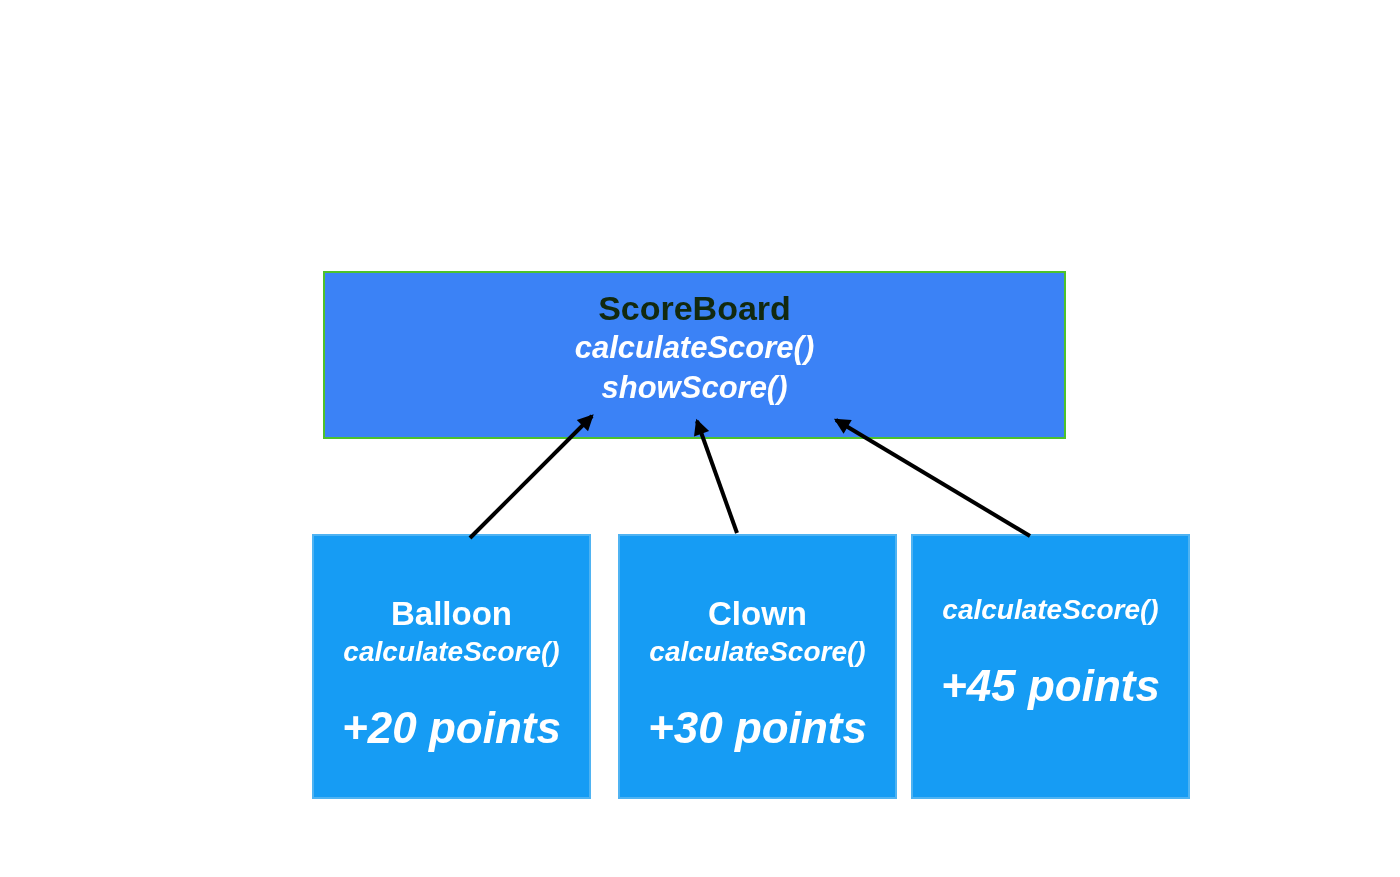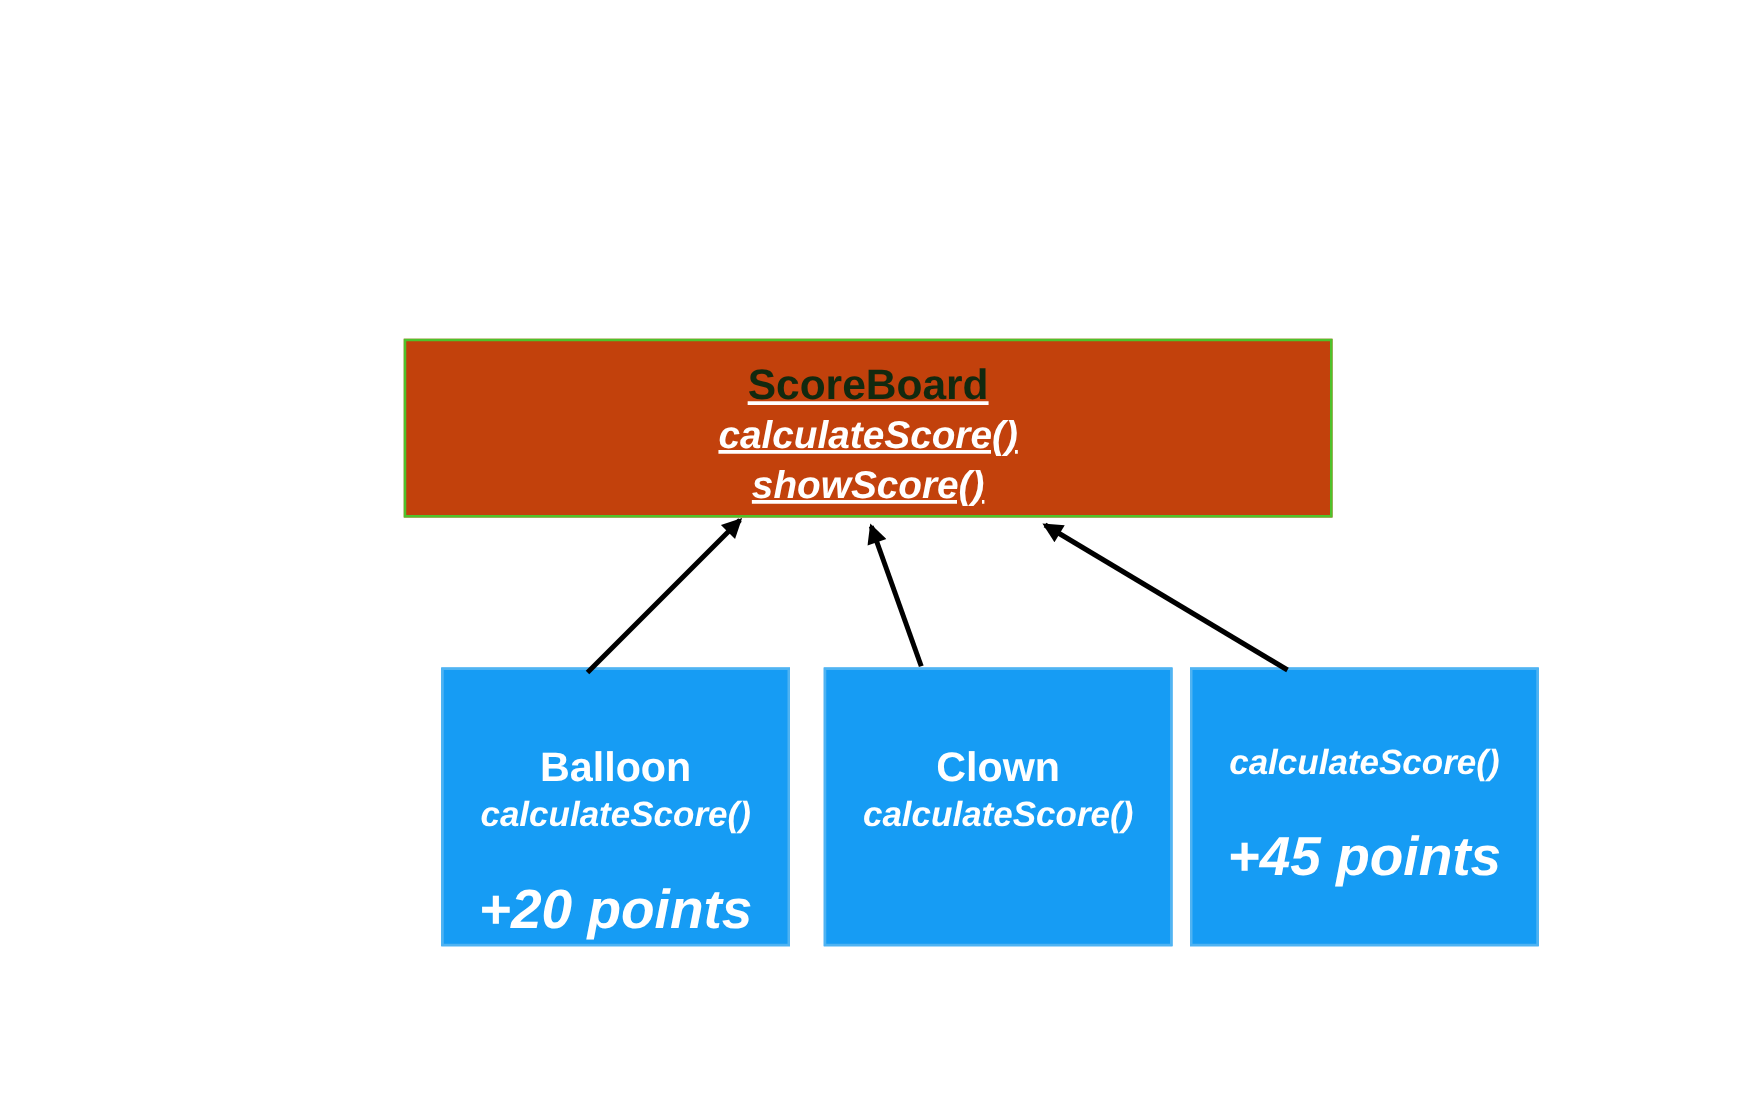--- a/index.html
+++ b/index.html
@@ -30,47 +30,45 @@
   .box {
     position: absolute;
     box-sizing: border-box;
     text-align: center;
     color: #FFFFFF;
   }
   .scoreboard-box {
     left: 323px;
     top: 271px;
     width: 743px;
-    height: 143px;
-    background: #c2410c;
+    height: 168px;
+    background: #3b82f6;
     border: 2px solid #4EC22B;
     padding-top: 15px;
-    text-decoration: underline;
   }
   .scoreboard-name {
     font-size: 34px;
     font-weight: bold;
     line-height: 40px;
     color: #12290F;
   }
   .scoreboard-method {
     font-size: 31px;
     font-weight: bold;
     font-style: italic;
     line-height: 40px;
     color: #FFFFFF;
   }
   .subclass-box {
     top: 534px;
     width: 279px;
-    height: 223px;
+    height: 265px;
     background: #169CF4;
     border: 2px solid #4FB3F2;
     padding-top: 57px;
-    margin-left: 41px;
   }
   .subclass-box.pos-1 { left: 312px; }
   .subclass-box.pos-2 { left: 618px; }
   .subclass-box.pos-3 { left: 911px; }
   .subclass-name {
     font-size: 33px;
     font-weight: bold;
     line-height: 42px;
     white-space: nowrap;
   }
@@ -110,20 +108,21 @@
 
   <div class="box subclass-box pos-1">
     <div class="subclass-name">Balloon</div>
     <div class="subclass-method">calculateScore()</div>
     <div class="subclass-points">+20 points</div>
   </div>
 
   <div class="box subclass-box pos-2">
     <div class="subclass-name">Clown</div>
     <div class="subclass-method">calculateScore()</div>
+    <div class="subclass-points">+30 points</div>
   </div>
 
   <div class="box subclass-box pos-3">
     <div class="subclass-method">calculateScore()</div>
     <div class="subclass-points">+45 points</div>
   </div>
 
   <svg class="arrows-layer" viewBox="0 0 1400 877">
     <defs>
       <marker id="arrowhead" viewBox="0 0 10 10" refX="8.5" refY="5" markerWidth="5.5" markerHeight="4" orient="auto">

